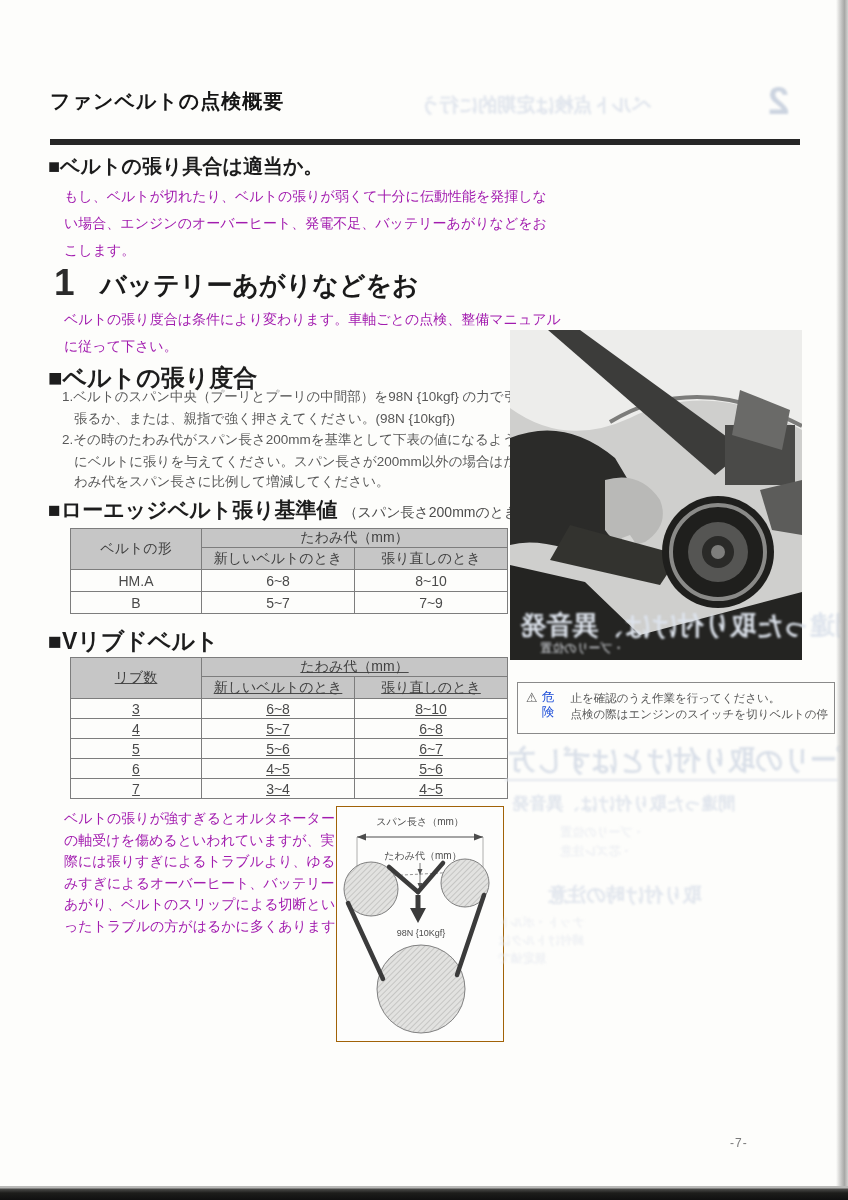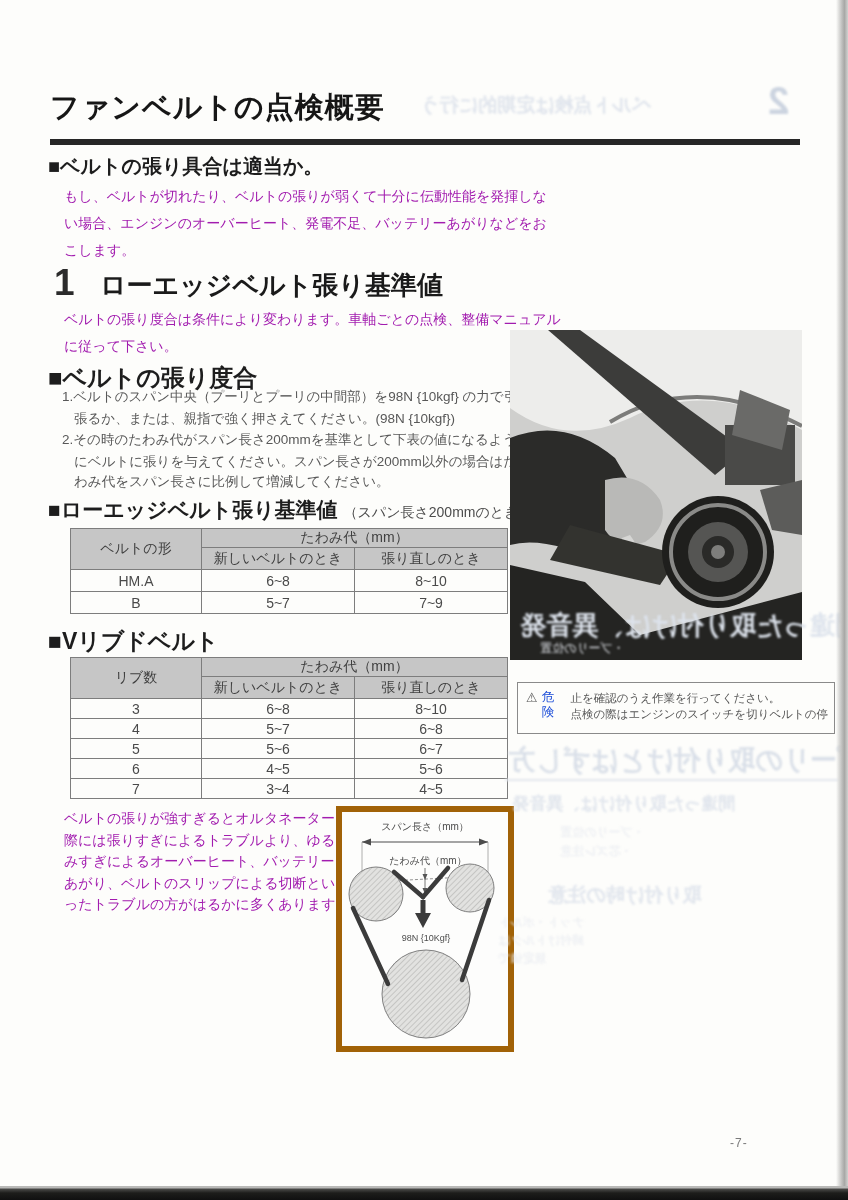--- a/index.html
+++ b/index.html
@@ -13,21 +13,21 @@
 
   
   .ghost{
     position:absolute;transform:scaleX(-1);filter:blur(1.1px);
     color:#dfe4ec;font-weight:bold;pointer-events:none;white-space:nowrap;
   }
   .ghost.small{color:#e7eaf0;font-weight:normal;}
 
   
   .page-title{
-    left:50px;top:88px;font-size:29px;font-weight:bold;color:#161616;
+    left:50px;top:88px;font-size:20px;font-weight:bold;color:#161616;
     letter-spacing:1px;white-space:nowrap;
   }
   .title-rule{left:50px;top:139px;width:750px;height:6px;background:#262626;}
 
   .h2{font-weight:bold;color:#1d1d1d;white-space:nowrap;}
   .body-text{color:#a21caf;font-size:14px;line-height:27px;white-space:nowrap;}
   .list-text{color:#585858;font-size:13.5px;line-height:21.5px;white-space:nowrap;}
 
   .sec-num{left:54px;top:262px;font-size:37px;font-weight:bold;color:#2b2b2b;}
   .sec-head{left:100px;top:268px;font-size:26px;font-weight:bold;color:#1a1a1a;white-space:nowrap;}
@@ -42,21 +42,21 @@
     border:1px solid #7d7d7d;text-align:center;padding:0;
     font-weight:normal;overflow:hidden;white-space:nowrap;
   }
   table.spec .hdr{background:#c6c6c6;color:#3f3f3f;}
   table.spec .c1{width:130px;}
   table.spec .c2{width:152px;}
   table.spec .c3{width:152px;}
 
   .diagram-box{
     left:336px;top:806px;width:166px;height:234px;
-    border:6px solid #a16207;background:#fdfdfc;
+    border:1px solid #a16207;background:#fdfdfc;
   }
   .photo-box{left:510px;top:330px;width:292px;height:330px;}
 
   .caution-box{
     left:517px;top:682px;width:318px;height:52px;
     border:1px solid #8a8a8a;background:#fdfdfb;
     display:flex;align-items:flex-start;box-sizing:border-box;padding:7px 6px 0 8px;
   }
   .caution-icon{font-size:13px;color:#555;margin-right:4px;line-height:15px;}
   .caution-label{font-size:12.5px;color:#1d4ed8;margin-right:8px;line-height:15px;letter-spacing:1px;}
@@ -85,21 +85,21 @@
   <div class="abs title-rule"></div>
 
   <div class="abs h2" style="left:48px;top:153px;font-size:20px;">■ベルトの張り具合は適当か。</div>
   <div class="abs body-text" style="left:64px;top:183px;">
     <div>もし、ベルトが切れたり、ベルトの張りが弱くて十分に伝動性能を発揮しな</div>
     <div>い場合、エンジンのオーバーヒート、発電不足、バッテリーあがりなどをお</div>
     <div>こします。</div>
   </div>
 
   <div class="abs sec-num">1</div>
-  <div class="abs sec-head">ローエッジベルト張り基準値</div>
+  <div class="abs sec-head">バッテリーあがりなどをお</div>
   <div class="abs body-text" style="left:64px;top:306px;">
     <div>ベルトの張り度合は条件により変わります。車軸ごとの点検、整備マニュアル</div>
     <div>に従って下さい。</div>
   </div>
 
   <div class="abs h2" style="left:48px;top:362px;font-size:24px;text-align:center;">■ベルトの張り度合</div>
   <div class="abs list-text" style="left:62px;top:386px;">
     <div>1.ベルトのスパン中央（プーリとプーリの中間部）を98N {10kgf} の力で引</div>
     <div style="padding-left:12px;">張るか、または、親指で強く押さえてください。(98N {10kgf})</div>
     <div>2.その時のたわみ代がスパン長さ200mmを基準として下表の値になるよう</div>
@@ -128,21 +128,21 @@
     </tr>
     <tr style="height:22px;">
       <td>B</td>
       <td>5~7</td>
       <td>7~9</td>
     </tr>
   </tbody>
     </table>
 
   <div class="abs h2" style="left:48px;top:626px;font-size:23px;">■Vリブドベルト</div>
-  <table class="spec abs" style="left:70px;top:657px;">
+  <table class="spec abs" style="left:70px;top:657px;text-decoration:underline;">
     <tbody>
         <tr style="height:18px;">
       <td class="hdr c1" rowspan="2">リブ数</td>
       <td class="hdr" colspan="2">たわみ代（mm）</td>
     </tr>
     <tr style="height:22px;">
       <td class="hdr c2">新しいベルトのとき</td>
       <td class="hdr c3">張り直しのとき</td>
     </tr>
     <tr style="height:20px;">
@@ -168,20 +168,21 @@
     <tr style="height:20px;">
       <td>7</td>
       <td>3~4</td>
       <td>4~5</td>
     </tr>
   </tbody>
     </table>
 
   <div class="abs body-text" style="left:64px;top:808px;font-size:14px;line-height:21.5px;">
     <div>ベルトの張りが強すぎるとオルタネーター</div>
+    <div>の軸受けを傷めるといわれていますが、実</div>
     <div>際には張りすぎによるトラブルより、ゆる</div>
     <div>みすぎによるオーバーヒート、バッテリー</div>
     <div>あがり、ベルトのスリップによる切断とい</div>
     <div>ったトラブルの方がはるかに多くあります。</div>
   </div>
 
   <div class="abs diagram-box">
     <svg width="166" height="234" viewBox="0 0 166 234">
       <defs>
         <pattern id="hatch" width="4" height="4" patternUnits="userSpaceOnUse" patternTransform="rotate(45)">

